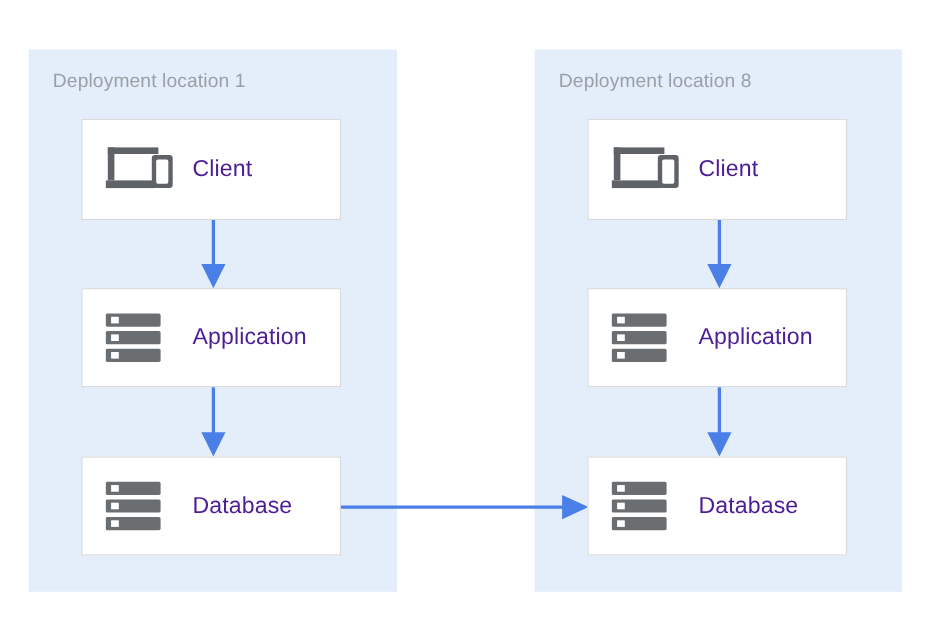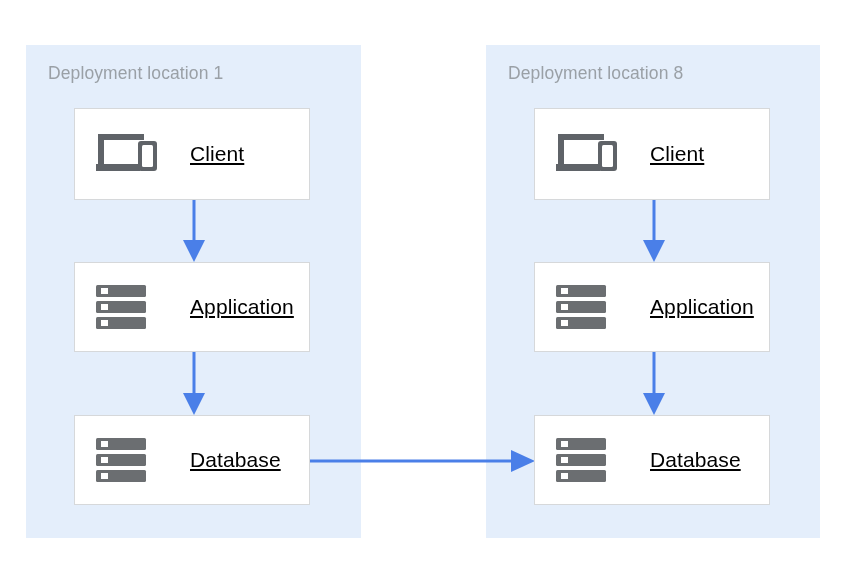--- a/index.html
+++ b/index.html
@@ -50,26 +50,25 @@
   .node-icon {
     flex: 0 0 auto;
     width: 62px;
     margin-left: 21px;
     display: flex;
     align-items: center;
     justify-content: flex-start;
   }
   .node-label {
     flex: 1 1 auto;
-    margin-left: 32px;
+    margin-left: 17px;
     font-size: 21px;
-    color: #000000;
+    color: #4c1d95;
     letter-spacing: 0.1px;
     white-space: nowrap;
-    text-decoration: underline;
   }
 
   
   #node-client-1  { left: 74px; top: 108px; width: 236px; height: 92px; }
   #node-app-1     { left: 74px; top: 262px; width: 236px; height: 90px; }
   #node-db-1      { left: 74px; top: 415px; width: 236px; height: 90px; }
   
   #node-client-2  { left: 534px; top: 108px; width: 236px; height: 92px; }
   #node-app-2     { left: 534px; top: 262px; width: 236px; height: 90px; }
   #node-db-2      { left: 534px; top: 415px; width: 236px; height: 90px; }

